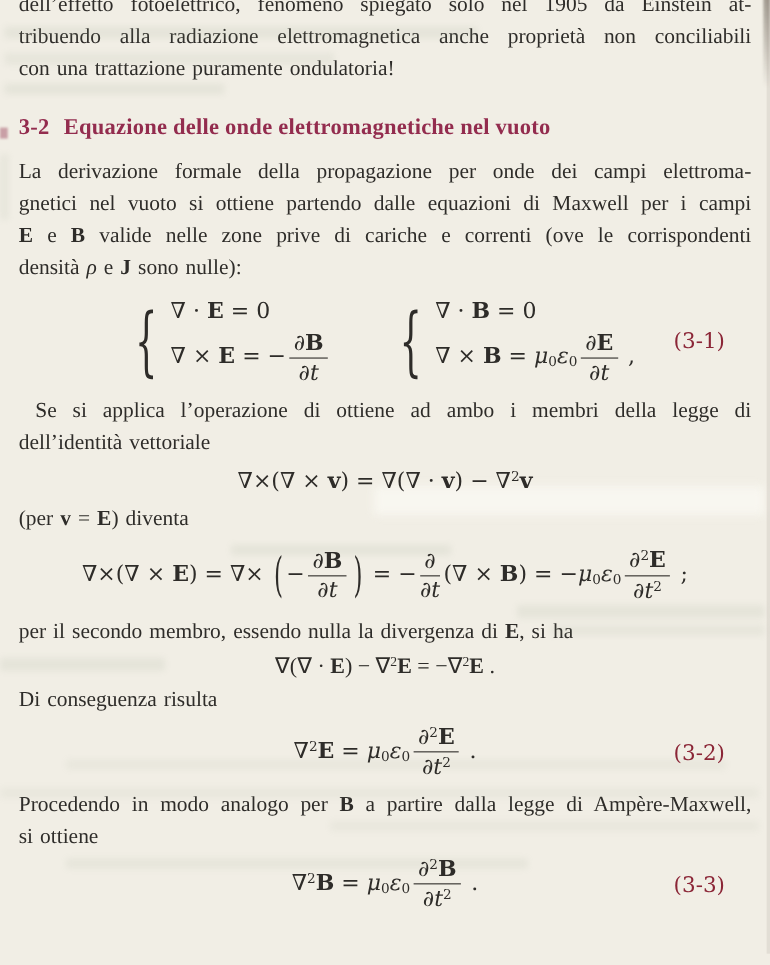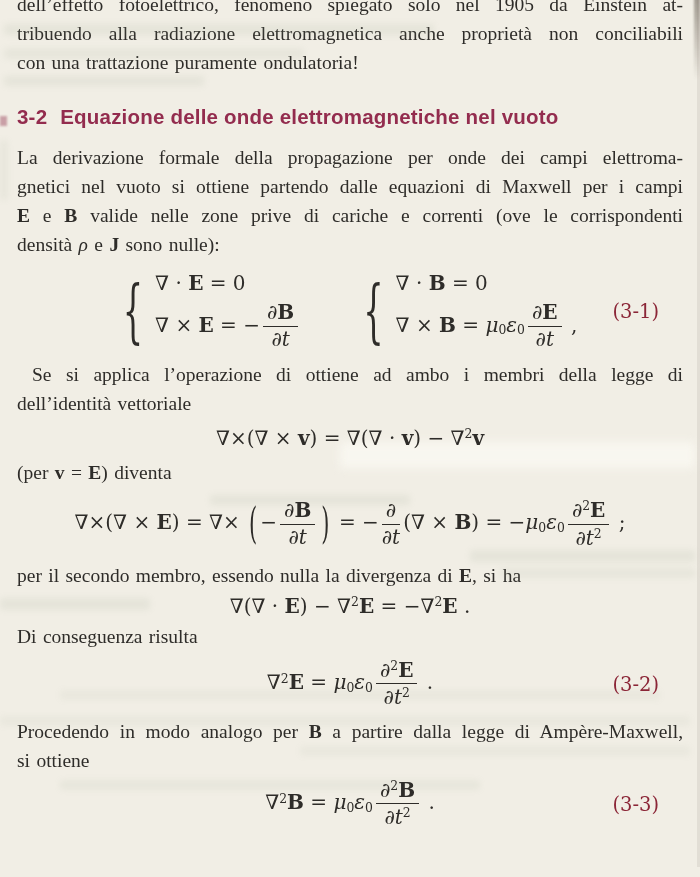--- a/index.html
+++ b/index.html
@@ -15,21 +15,21 @@
   }
   .page{position:relative;width:700px;height:877px;padding:0 17px;}
   
   .line{font-size:19.5px;line-height:29px;word-spacing:1.5px;}
   .line.j{text-align:justify;text-align-last:justify;}
   .line.ind{text-indent:15px;}
   .toppara{margin-top:-10px;}
   
   .heading{
     display:flex;gap:13px;margin:28px 0 14px 0;
-    font-family:Liberation Sans, sans-serif;font-weight:700;
+    font-family:Liberation Serif, serif;font-weight:700;
     font-size:20.5px;color:var(--heading);letter-spacing:.2px;
   }
   
   .eq{
     position:relative;display:flex;justify-content:center;align-items:center;
     font-size:20px;font-family:"DejaVu Serif","Liberation Serif",serif;
   }
   .eqbody{display:inline-block;}
   .eqnum{
     position:absolute;right:24px;top:50%;transform:translateY(-50%);
@@ -48,21 +48,21 @@
   .bigp{display:inline-block;transform:scaleY(2.05);vertical-align:middle;margin:0 3px;font-size:1.05em;}
   
   .eq31{gap:62px;margin:4px 0 2px 0;padding:8px 0;}
   .sys{display:flex;align-items:center;}
   .brace{display:inline-block;font-size:32px;line-height:1;transform:scaleY(2.15);margin-right:12px;font-weight:400;}
   .sysrows{display:flex;flex-direction:column;align-items:flex-start;gap:7px;}
   .sysrow{line-height:1.2;}
   
   .m-ident{margin:4px 0 4px 0;padding:4px 0;}
   .m-big{margin:6px 0 6px 0;padding:6px 0;}
-  .m-div{margin:2px 0 2px 0;padding:2px 0;}
+  .m-div{margin:2px 0 2px 0;padding:2px 0;font-family:Liberation Serif, serif;}
   .m-e32{margin:4px 0 4px 0;padding:4px 0;}
   .m-e33{margin:2px 0 0 0;padding:2px 0;}
   
   .ghost{position:absolute;background:#93a089;opacity:.12;filter:blur(3px);pointer-events:none;border-radius:2px;}
   .band{position:absolute;background:#fbfaf4;opacity:.75;filter:blur(4px);pointer-events:none;}
   .ghostred{position:absolute;background:#8e2b49;opacity:.4;filter:blur(1px);pointer-events:none;}
   .edge{position:absolute;top:0;right:0;width:6px;height:90px;
     background:linear-gradient(180deg,rgba(84,74,62,.55),rgba(84,74,62,0));filter:blur(1px);pointer-events:none;}
   .edge2{position:absolute;top:0;right:0;width:3px;height:100%;background:rgba(120,110,95,.12);pointer-events:none;}
 </style>

